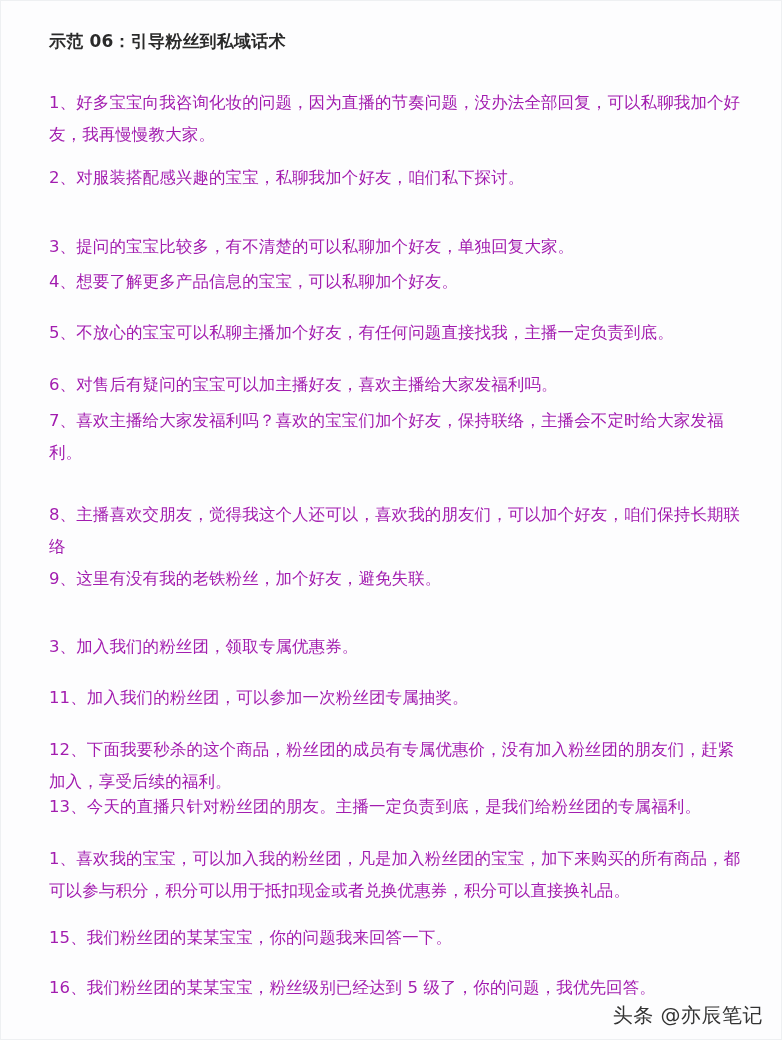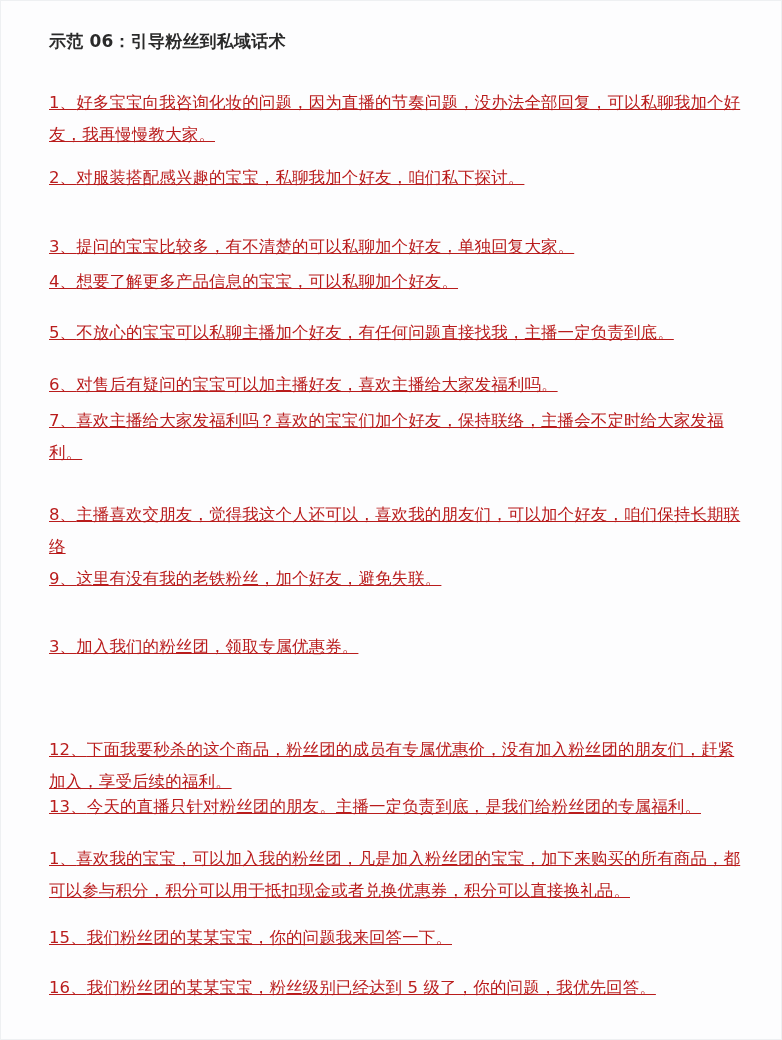--- a/index.html
+++ b/index.html
@@ -31,23 +31,22 @@
       font-weight: bold;
       color: #2a2a2a;
       letter-spacing: 0.2px;
     }
     .item {
       position: absolute;
       left: 48px;
       width: 700px;
       font-size: 16.5px;
       line-height: 32px;
-      color: #b91c1c;
+      color: #a21caf;
       letter-spacing: 0.1px;
-      text-decoration: underline;
     }
     .item .num { }
     .watermark {
       position: absolute;
       right: 18px;
       top: 1001px;
       font-size: 20px;
       color: #333333;
       text-shadow: 0 0 1px #fff, 0 0 2px #fff;
       letter-spacing: 0.5px;
@@ -72,24 +71,26 @@
   <div class="item" style="top:368px"><span class="num">6、</span><span>对售后有疑问的宝宝可以加主播好友，喜欢主播给大家发福利吗。</span></div>
 
   <div class="item" style="top:404px"><span class="num">7、</span><span>喜欢主播给大家发福利吗？喜欢的宝宝们加个好友，保持联络，主播会不定时给大家发福利。</span></div>
 
   <div class="item" style="top:498px"><span class="num">8、</span><span>主播喜欢交朋友，觉得我这个人还可以，喜欢我的朋友们，可以加个好友，咱们保持长期联络</span></div>
 
   <div class="item" style="top:562px"><span class="num">9、</span><span>这里有没有我的老铁粉丝，加个好友，避免失联。</span></div>
 
   <div class="item" style="top:630px"><span class="num">3、</span><span>加入我们的粉丝团，领取专属优惠券。</span></div>
 
+  <div class="item" style="top:681px"><span class="num">11、</span><span>加入我们的粉丝团，可以参加一次粉丝团专属抽奖。</span></div>
 
   <div class="item" style="top:733px"><span class="num">12、</span><span>下面我要秒杀的这个商品，粉丝团的成员有专属优惠价，没有加入粉丝团的朋友们，赶紧加入，享受后续的福利。</span></div>
 
   <div class="item" style="top:790px"><span class="num">13、</span><span>今天的直播只针对粉丝团的朋友。主播一定负责到底，是我们给粉丝团的专属福利。</span></div>
 
   <div class="item" style="top:842px"><span class="num">1、</span><span>喜欢我的宝宝，可以加入我的粉丝团，凡是加入粉丝团的宝宝，加下来购买的所有商品，都可以参与积分，积分可以用于抵扣现金或者兑换优惠券，积分可以直接换礼品。</span></div>
 
   <div class="item" style="top:921px"><span class="num">15、</span><span>我们粉丝团的某某宝宝，你的问题我来回答一下。</span></div>
 
   <div class="item" style="top:971px"><span class="num">16、</span><span>我们粉丝团的某某宝宝，粉丝级别已经达到 5 级了，你的问题，我优先回答。</span></div>
 
+  <div class="watermark">头条 @亦辰笔记</div>
 </div>
 
 </body></html>

